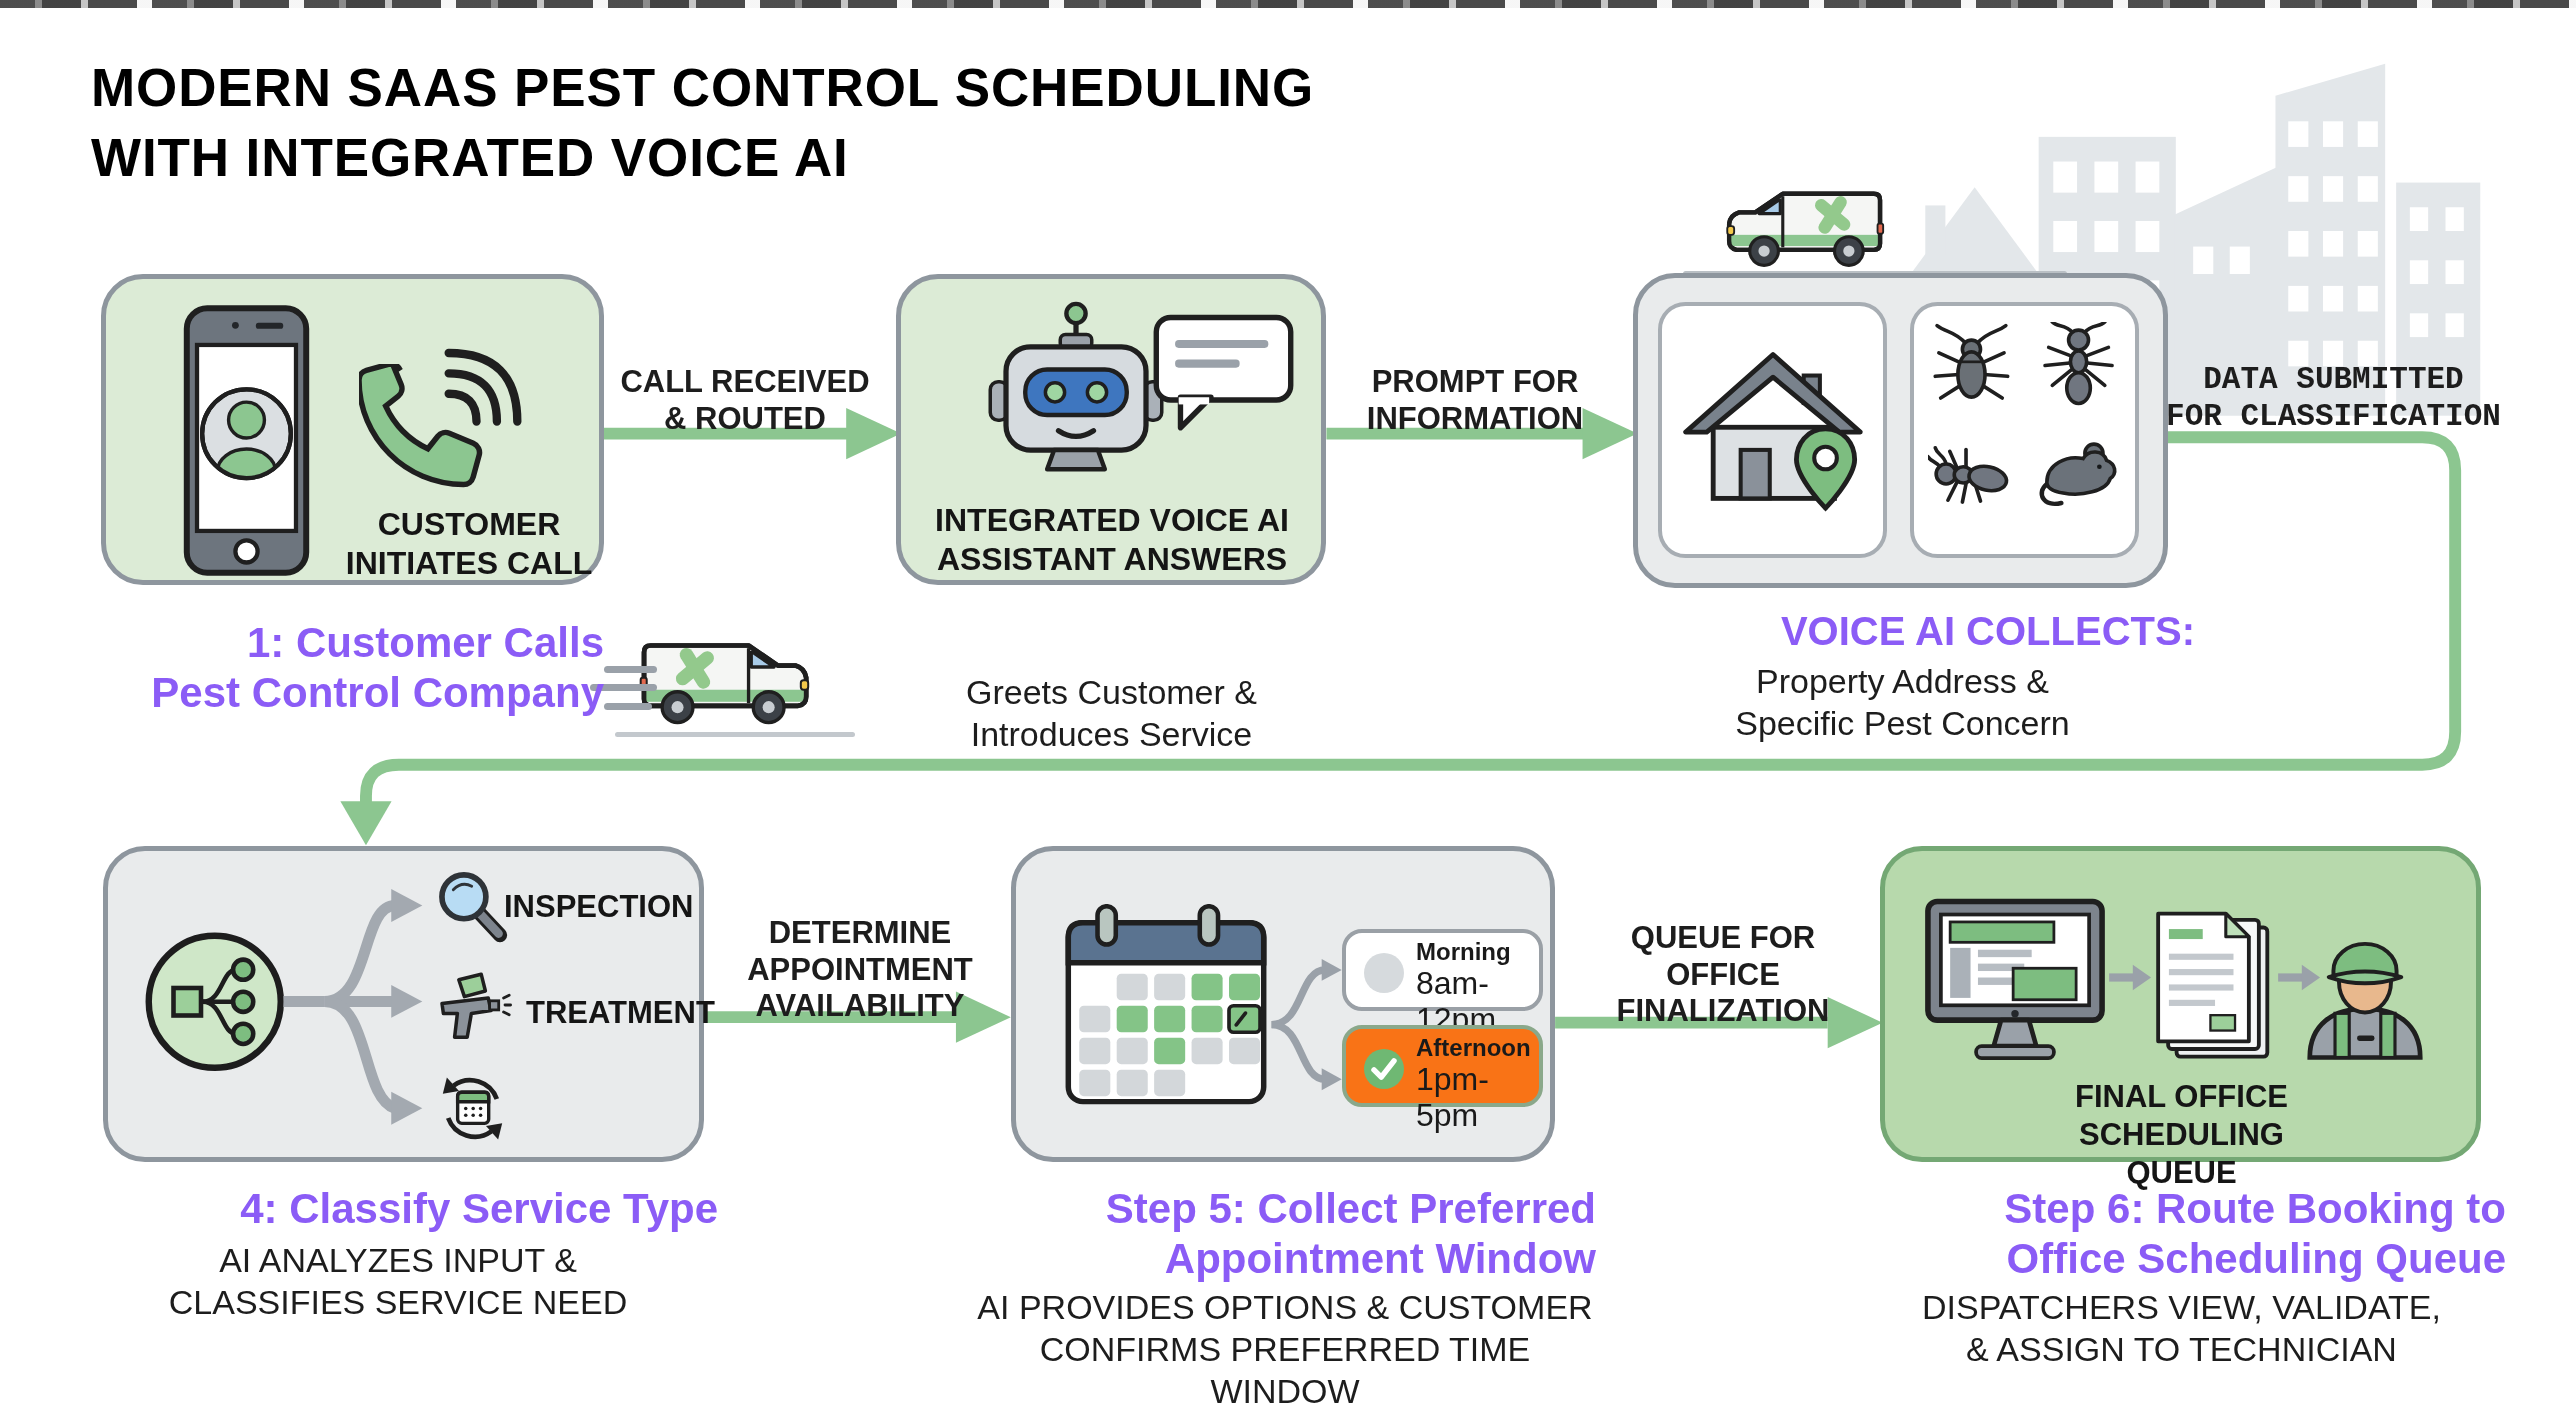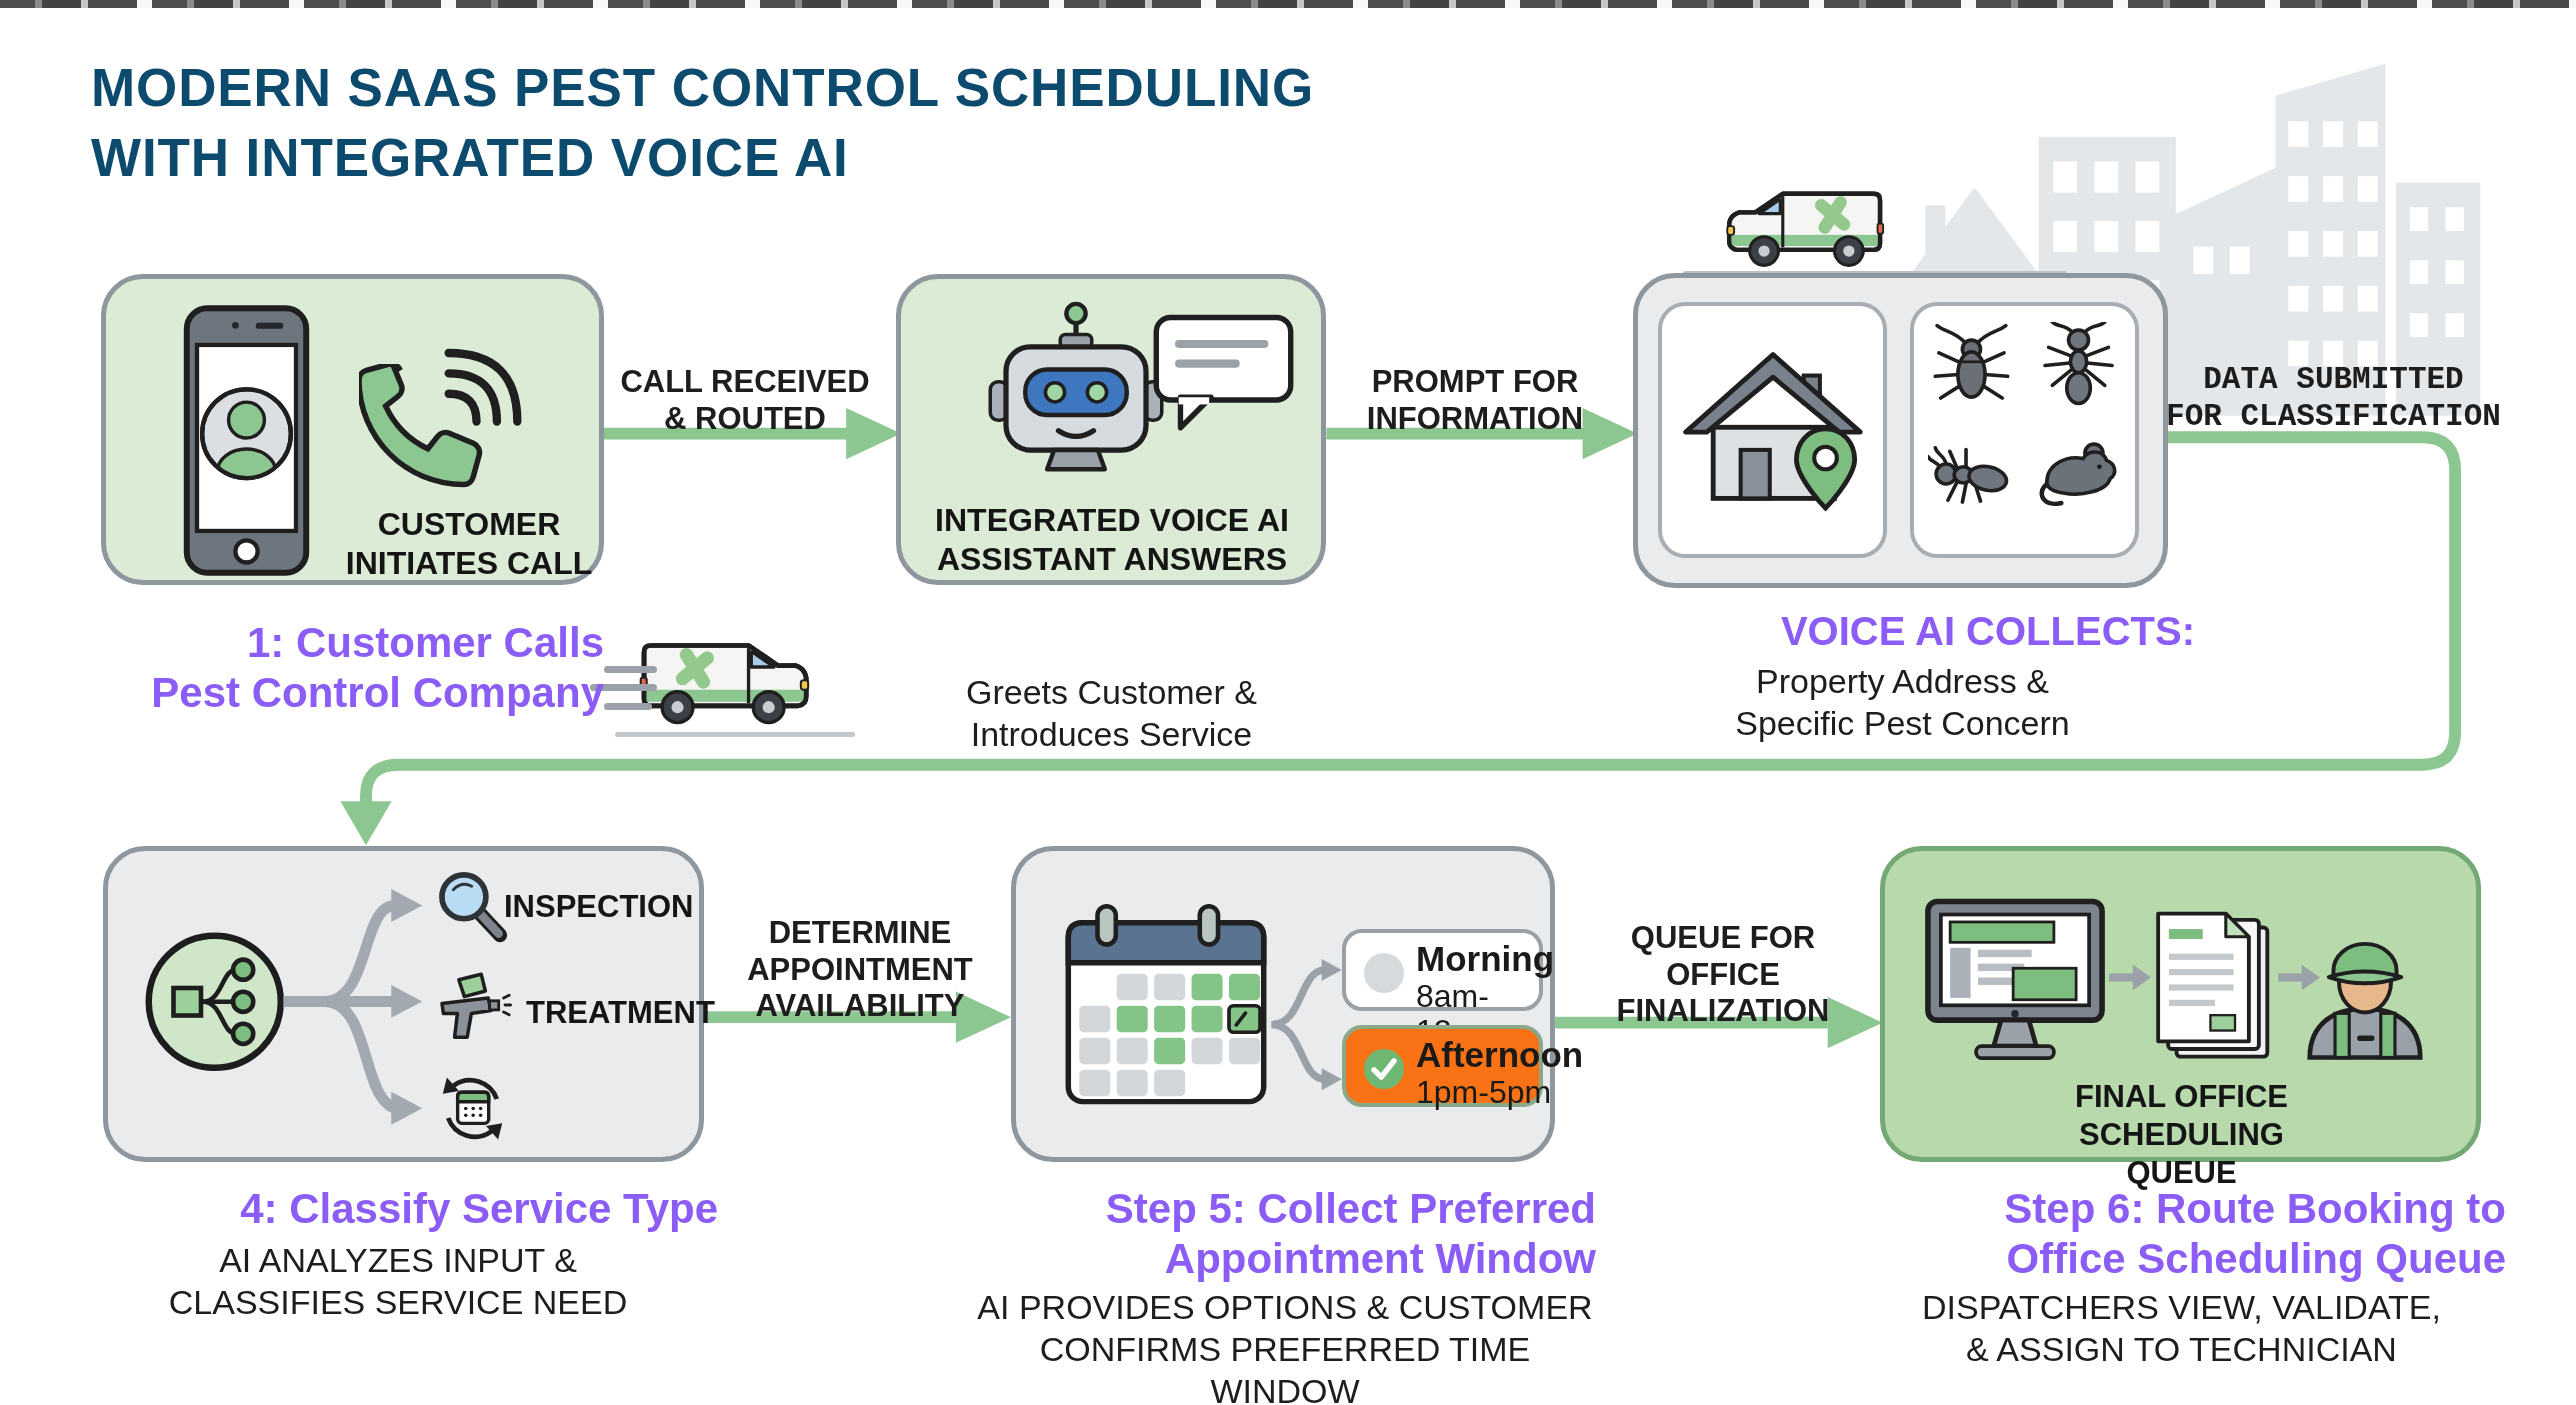--- a/index.html
+++ b/index.html
@@ -5,37 +5,37 @@
   html,body{margin:0;padding:0;background:#ffffff;}
   .canvas{position:relative;width:2576px;height:1405px;background:#ffffff;overflow:hidden;
           font-family:"Liberation Sans", sans-serif;color:#151515;}
   .abs{position:absolute;}
   .box{position:absolute;border:5.5px solid #8e969e;border-radius:42px;box-sizing:border-box;}
   .box.greenfill{background:#dcebd6;}
   .box.grayfill{background:#e9ebec;}
   .box.queuefill{background:#b7d9ac;border-color:#74a874;}
   .panel{position:absolute;background:#ffffff;border:4.6px solid #a7adb3;border-radius:27.4px;box-sizing:border-box;}
   .title{position:absolute;font-size:53px;font-weight:bold;line-height:1.32;letter-spacing:0.9px;
-         color:#0c4a6e;white-space:pre-line;}
+         color:#000000;white-space:pre-line;}
   .conn-label{position:absolute;font-weight:bold;font-size:31px;line-height:1.18;text-align:center;
               white-space:pre-line;color:#1d1d1d;}
   .caption{position:absolute;font-weight:bold;font-size:42px;line-height:1.2;text-align:right;
            white-space:pre-line;color:#8b5cf6;}
   .subcaption{position:absolute;font-size:34px;line-height:1.24;text-align:center;
               white-space:pre-line;color:#1d1d1d;}
   .inbox-label{position:absolute;font-weight:bold;font-size:32px;line-height:1.22;text-align:center;
                white-space:pre-line;color:#151515;}
   .item-label{position:absolute;font-weight:bold;font-size:31px;line-height:1.18;
               white-space:pre-line;color:#151515;}
   .chip{position:absolute;box-sizing:border-box;border-radius:20px;}
   .chip.morning{background:#ffffff;border:4.6px solid #9aa0a6;}
   .chip.afternoon{background:#f97316;border:4.6px solid #8aa88a;}
   .chip .dot{position:absolute;left:18.3px;top:20px;width:40px;height:40px;border-radius:50%;}
   .chip .txt{position:absolute;left:70px;top:6.4px;}
-  .chip-label{font-size:35px;font-weight:bold;line-height:1.12;color:#1a1a1a;}
+  .chip-label{font-size:24px;font-weight:bold;line-height:1.12;color:#1a1a1a;}
   .chip-time{font-size:32px;line-height:1.12;color:#1a1a1a;}
   .artifact{position:absolute;left:0;top:0;width:100%;height:8.2px;opacity:.85;
     background:repeating-linear-gradient(90deg,#2f2f2f 0 35px,#777 35px 42px,#222 42px 81px,
       #bbb 81px 88px,#2a2a2a 88px 137px,#f5f5f5 137px 152px);}
 </style>
 </head>
 <body>
 
 <div class="canvas">
 

